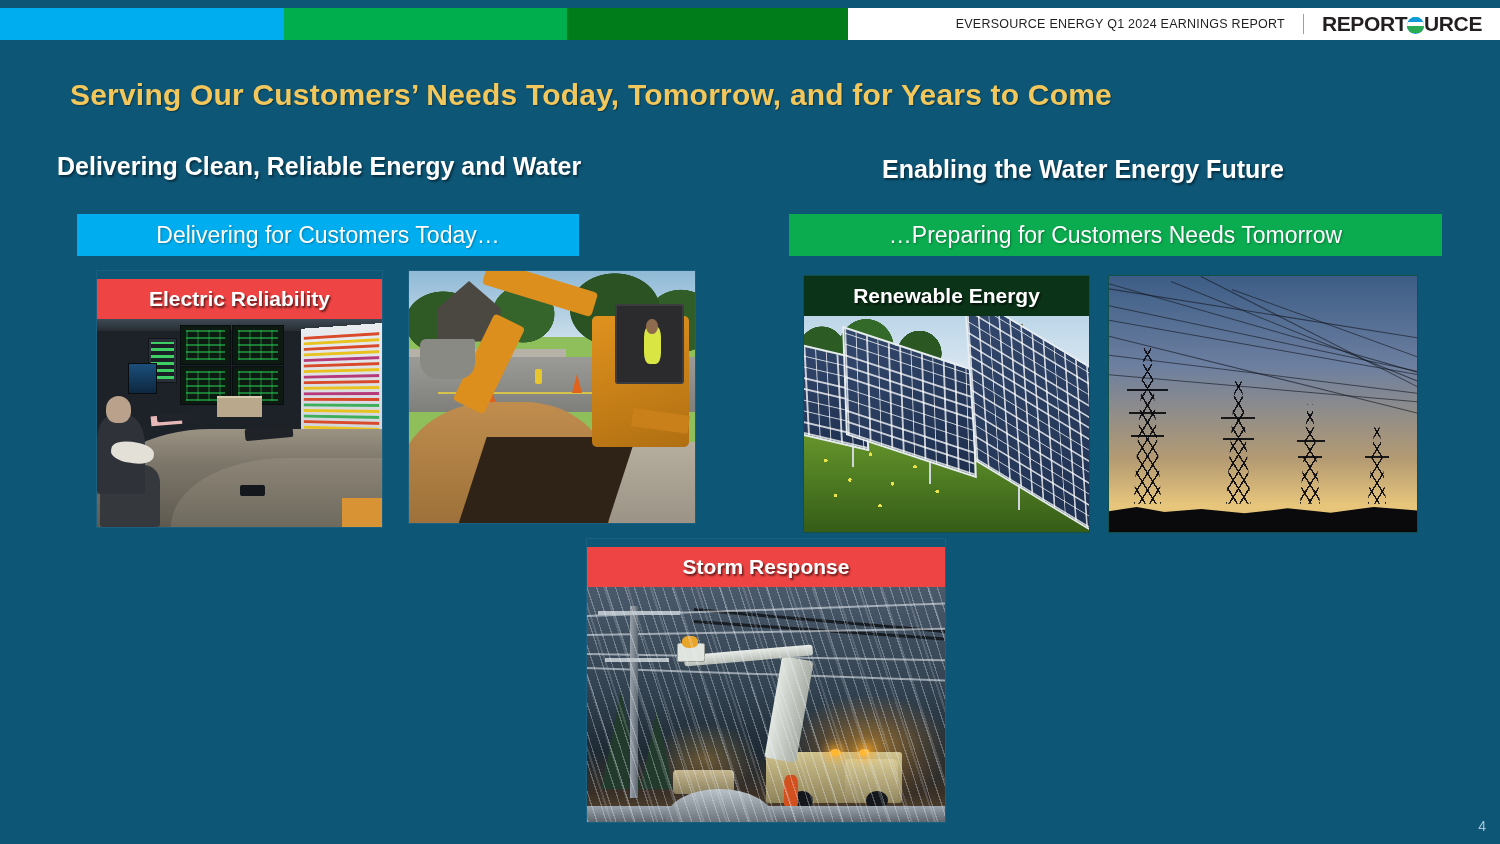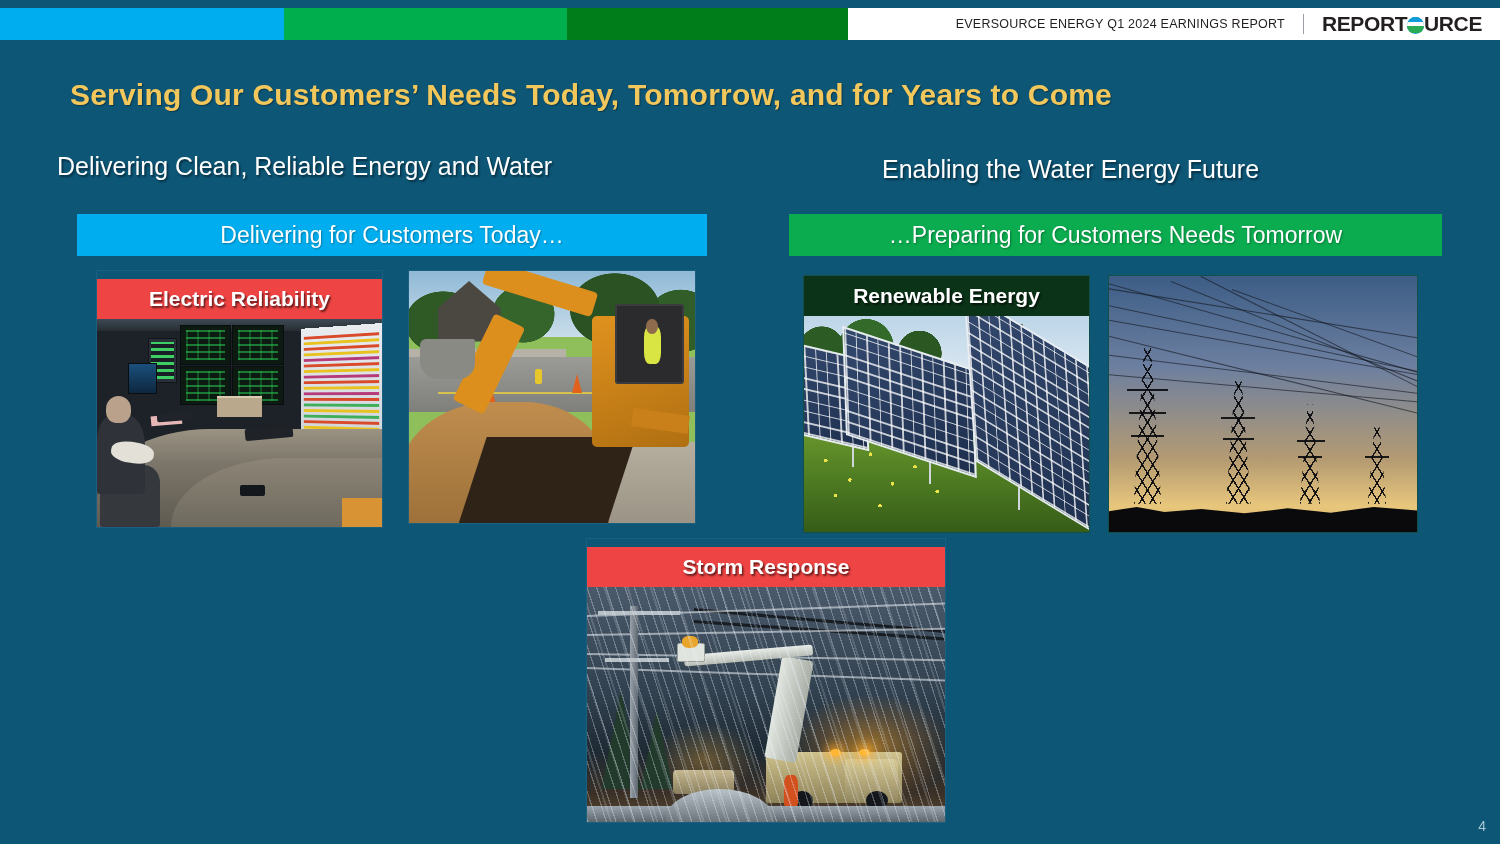--- a/index.html
+++ b/index.html
@@ -74,39 +74,39 @@
     position: absolute;
     left: 70px; top: 78px;
     font-size: 30px; font-weight: bold;
     color: #f2c75c;
     letter-spacing: 0.2px;
     text-shadow: 1px 1px 1px rgba(0,0,0,0.35);
     white-space: nowrap;
   }
   .col-heading {
     position: absolute;
-    font-size: 25px; font-weight: normal;
+    font-size: 25px; font-weight: bold;
     color: #ffffff;
     text-shadow: 1.5px 1.5px 2px rgba(0,0,0,0.45);
     white-space: nowrap;
   }
   .col-heading.left  { left: 57px;  top: 152px; }
   .col-heading.right { left: 882px; top: 155px; }
 
   
   .banner {
     position: absolute;
     height: 42px;
     display: flex; align-items: center; justify-content: center;
     font-size: 23px;
     color: #ffffff;
     text-shadow: 1px 1px 2px rgba(0,0,0,0.30);
     white-space: nowrap;
   }
-  .banner.blue  { left: 77px;  top: 214px; width: 630px; background: #00aeef; }
+  .banner.blue  { left: 77px;  top: 214px; width: 502px; background: #00aeef; }
   .banner.green { left: 789px; top: 214px; width: 653px; background: #0bab4f; }
 
   
   .card {
     position: absolute;
     display: flex; flex-direction: column;
     overflow: hidden;
   }
   .card-header {
     height: 40px;

